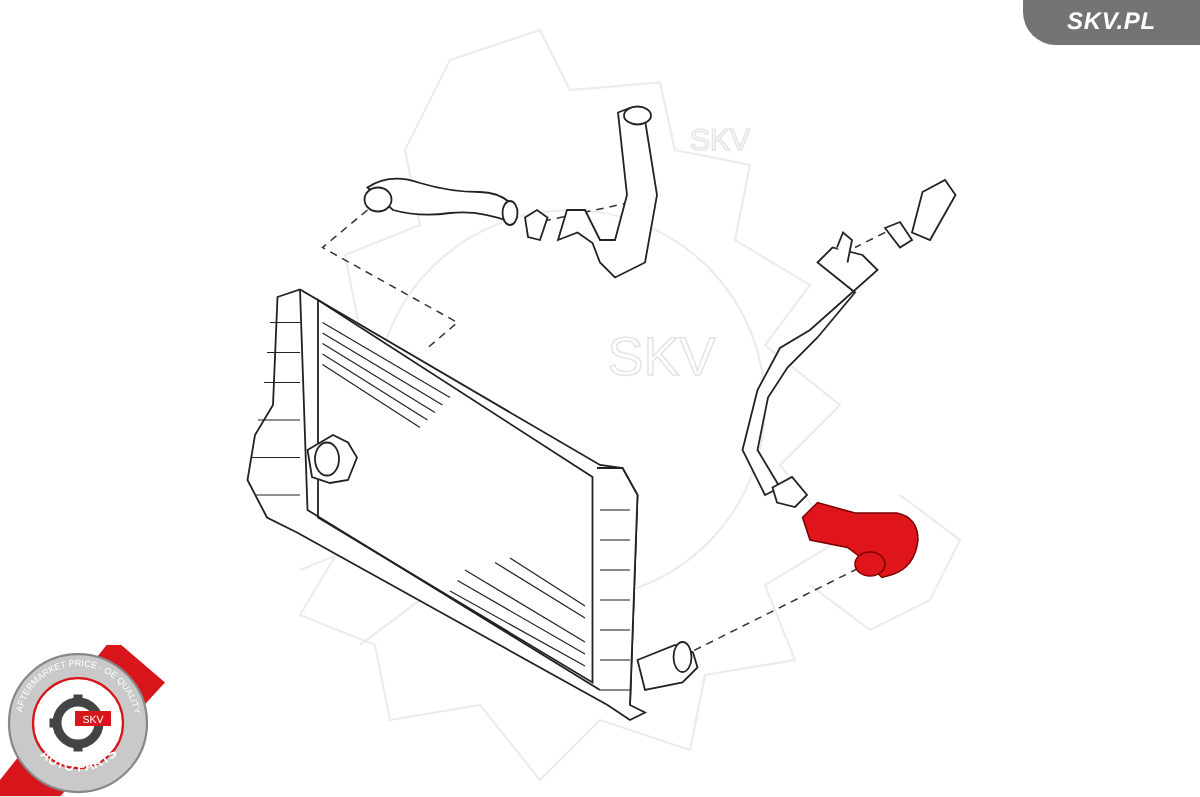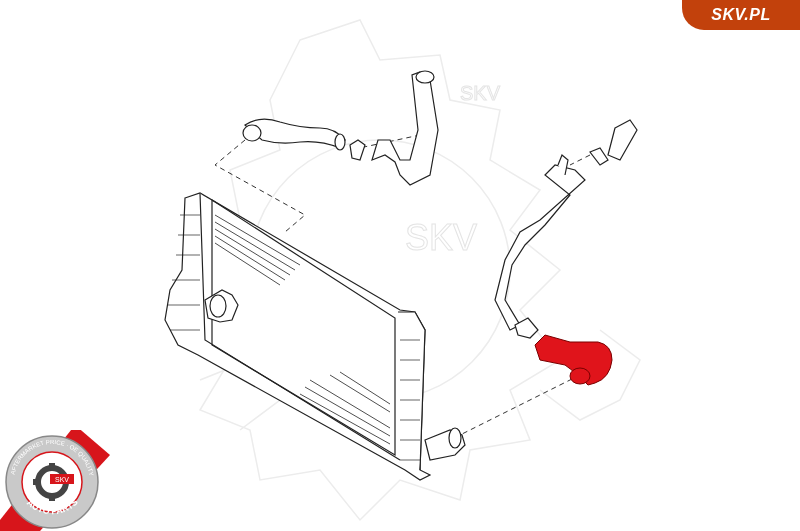--- a/index.html
+++ b/index.html
@@ -1,18 +1,18 @@
 <!DOCTYPE html>
 <html><head>
 <meta charset="utf-8">
 <style>
   html, body { margin:0; padding:0; }
   body { width:800px; height:531px; background:#ffffff; position:relative; overflow:hidden; font-family:"Liberation Sans", sans-serif; }
   .canvas { position:absolute; left:0; top:0; width:800px; height:531px; }
-  .brand-tab { position:absolute; right:0; top:0; width:118px; height:30px; background:#c2410c; border-bottom-left-radius:22px; display:flex; align-items:center; justify-content:center; }
+  .brand-tab { position:absolute; right:0; top:0; width:118px; height:30px; background:#737373; border-bottom-left-radius:22px; display:flex; align-items:center; justify-content:center; }
   .brand-tab span { color:#fff; font-weight:bold; font-style:italic; font-size:16px; letter-spacing:0.5px; font-family:"Liberation Sans", sans-serif; }
   .badge { position:absolute; left:0; top:430px; width:110px; height:101px; }
 </style>
 </head>
 <body>
 
 <div class="canvas">
   <svg width="800" height="531" viewBox="0 0 800 531" xmlns="http://www.w3.org/2000/svg">
 
     <g fill="none" stroke="#ececec" stroke-width="1.5">

